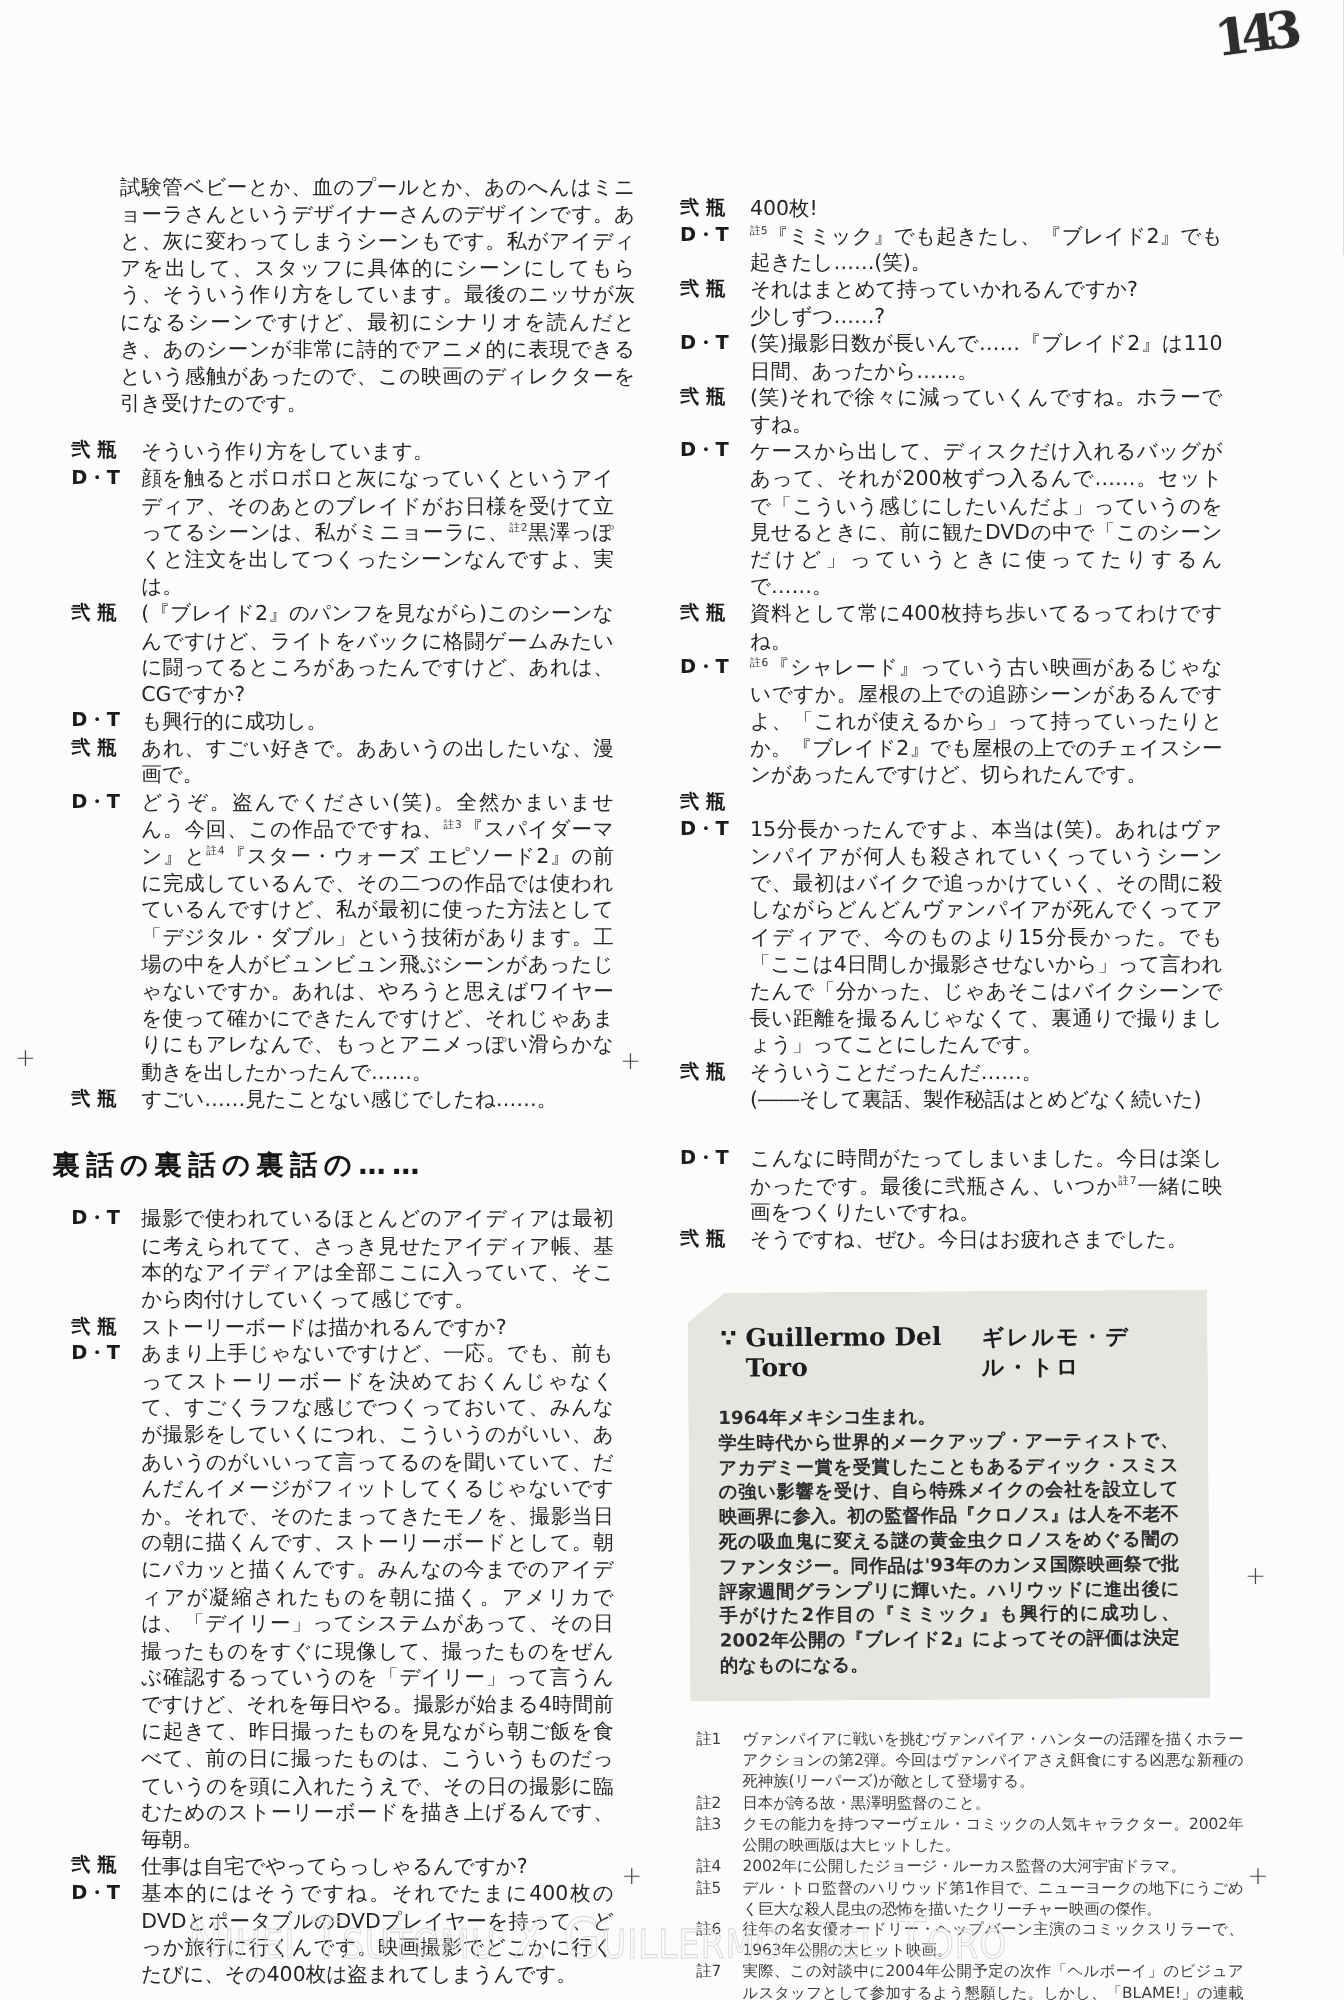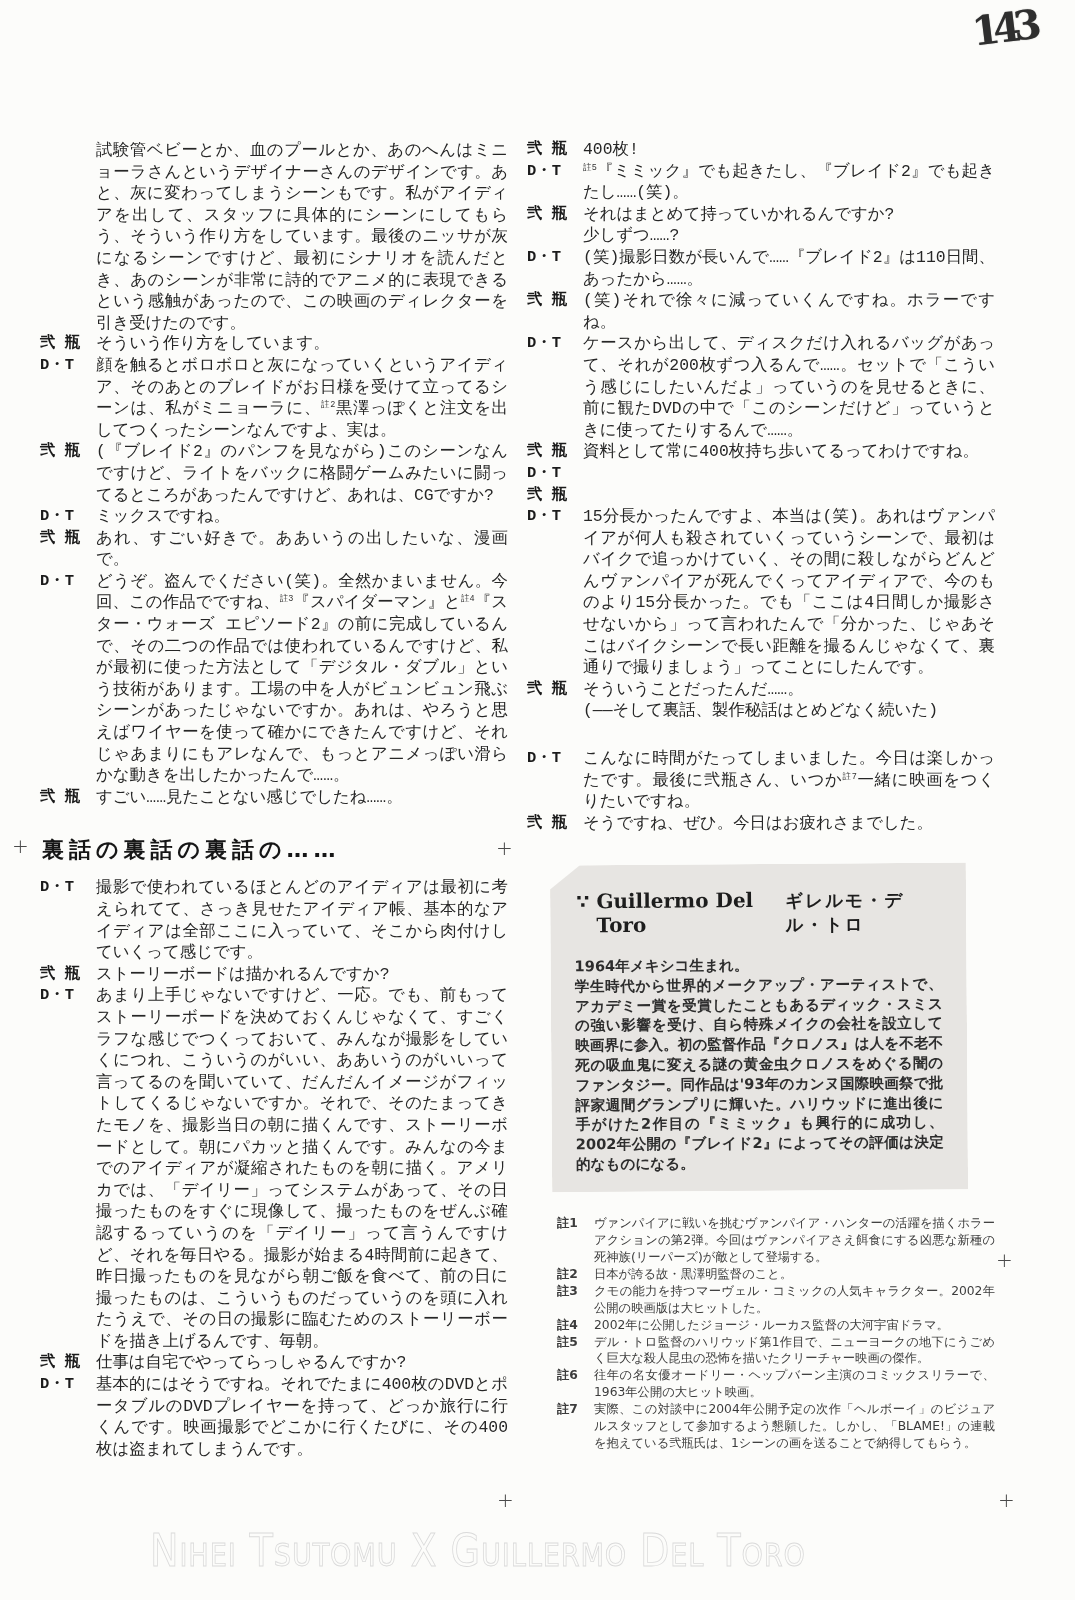--- a/index.html
+++ b/index.html
@@ -24,21 +24,21 @@
   .reg.r4 { left:497px; top:1490px; }
   .reg.r5 { left:998px; top:1490px; }
 
   .col { position:absolute; top:139px; width:468px; }
   .col.left  { left:40px; }
   .col.right { left:527px; }
 
   .txt-body, .txt { font-size:16.4px; line-height:21.6px; color:#262626; }
   .intro { margin:0 0 0 56px; text-align:justify; }
 
-  .dlg { margin:0;font-family:Liberation Mono, monospace; }
+  .dlg { margin:17px; }
   .line { display:flex; align-items:flex-start; }
   .spk {
     flex:0 0 50px; margin-right:6px; font-weight:bold; font-size:15.5px;
     line-height:21.6px; white-space:nowrap; color:#1b1b1b;
   }
   .txt { flex:1; text-align:justify; white-space:pre-line; }
   .fn-sup { font-size:8.5px; line-height:0; vertical-align:super; letter-spacing:0; color:#333; }
 
   .heading {
     margin:27px 0 12px 2px; font-size:22px; font-weight:bold;
@@ -58,21 +58,21 @@
   .p-ja { font-weight:bold; font-size:17.5px; margin-left:20px; letter-spacing:2px; color:#1d1d1d; }
   .p-birth { margin:18px 0 0 0; }
   .p-bio   { margin:0; }
   .p-birth, .p-bio {
     font-size:14.6px; line-height:19.8px; font-weight:600;
     color:#2d2d2d; text-align:justify;
   }
 
   .footnotes { margin:24px 0 0 30px; width:438px; }
   .fn-row { display:flex; align-items:flex-start; }
-  .fn-label { flex:0 0 37px; font-size:12.3px; line-height:16.9px; color:#3c3c3c;font-weight:bold; }
+  .fn-label { flex:0 0 37px; font-size:12.3px; line-height:16.9px; color:#3c3c3c; }
   .fn-text  { flex:1; font-size:12.3px; line-height:16.9px; color:#3c3c3c; text-align:justify; }
 
   .watermark {
     position:absolute; left:150px; top:1524px; white-space:nowrap;
     font-size:45px; font-weight:500; letter-spacing:1px;
     font-variant:small-caps;
     color:transparent; -webkit-text-stroke:0.9px #dadada;
     transform:scaleX(0.85); transform-origin:left center;
   }
   @supports not (-webkit-text-stroke:1px black) {
@@ -103,21 +103,21 @@
       <div class="line">
         <span class="spk">D・T</span>
         <span class="txt">顔を触るとボロボロと灰になっていくというアイディア、そのあとのブレイドがお日様を受けて立ってるシーンは、私がミニョーラに、<sup class="fn-sup">註2</sup>黒澤っぽくと注文を出してつくったシーンなんですよ、実は。</span>
       </div>
       <div class="line">
         <span class="spk">弐 瓶</span>
         <span class="txt">(『ブレイド2』のパンフを見ながら)このシーンなんですけど、ライトをバックに格闘ゲームみたいに闘ってるところがあったんですけど、あれは、CGですか?</span>
       </div>
       <div class="line">
         <span class="spk">D・T</span>
-        <span class="txt">ミックスですね。</span>
+        <span class="txt">も興行的に成功し。</span>
       </div>
       <div class="line">
         <span class="spk">弐 瓶</span>
         <span class="txt">あれ、すごい好きで。ああいうの出したいな、漫画で。</span>
       </div>
       <div class="line">
         <span class="spk">D・T</span>
         <span class="txt">どうぞ。盗んでください(笑)。全然かまいません。今回、この作品でですね、<sup class="fn-sup">註3</sup>『スパイダーマン』と<sup class="fn-sup">註4</sup>『スター・ウォーズ エピソード2』の前に完成しているんで、その二つの作品では使われているんですけど、私が最初に使った方法として「デジタル・ダブル」という技術があります。工場の中を人がビュンビュン飛ぶシーンがあったじゃないですか。あれは、やろうと思えばワイヤーを使って確かにできたんですけど、それじゃあまりにもアレなんで、もっとアニメっぽい滑らかな動きを出したかったんで……。</span>
       </div>
       <div class="line">
@@ -178,20 +178,21 @@
       <div class="line">
         <span class="spk">D・T</span>
         <span class="txt">ケースから出して、ディスクだけ入れるバッグがあって、それが200枚ずつ入るんで……。セットで「こういう感じにしたいんだよ」っていうのを見せるときに、前に観たDVDの中で「このシーンだけど」っていうときに使ってたりするんで……。</span>
       </div>
       <div class="line">
         <span class="spk">弐 瓶</span>
         <span class="txt">資料として常に400枚持ち歩いてるってわけですね。</span>
       </div>
       <div class="line">
         <span class="spk">D・T</span>
+        <span class="txt"><sup class="fn-sup">註6</sup>『シャレード』っていう古い映画があるじゃないですか。屋根の上での追跡シーンがあるんですよ、「これが使えるから」って持っていったりとか。『ブレイド2』でも屋根の上でのチェイスシーンがあったんですけど、切られたんです。</span>
       </div>
       <div class="line">
         <span class="spk">弐 瓶</span>
       </div>
       <div class="line">
         <span class="spk">D・T</span>
         <span class="txt">15分長かったんですよ、本当は(笑)。あれはヴァンパイアが何人も殺されていくっていうシーンで、最初はバイクで追っかけていく、その間に殺しながらどんどんヴァンパイアが死んでくってアイディアで、今のものより15分長かった。でも「ここは4日間しか撮影させないから」って言われたんで「分かった、じゃあそこはバイクシーンで長い距離を撮るんじゃなくて、裏通りで撮りましょう」ってことにしたんです。</span>
       </div>
       <div class="line">
         <span class="spk">弐 瓶</span>

